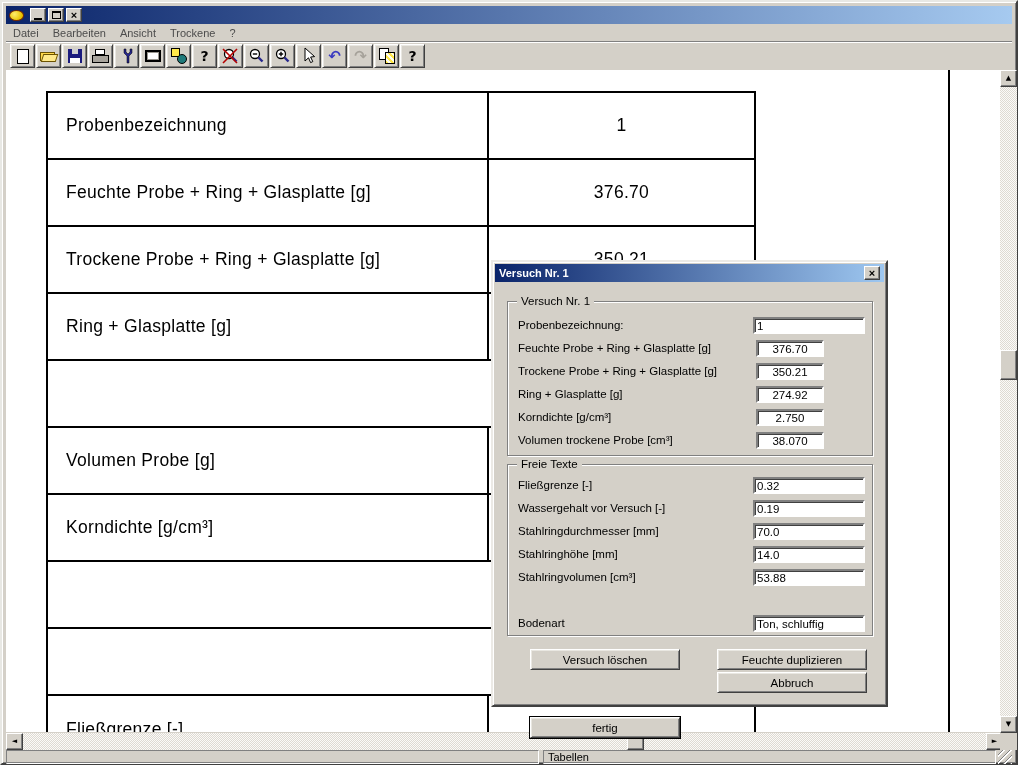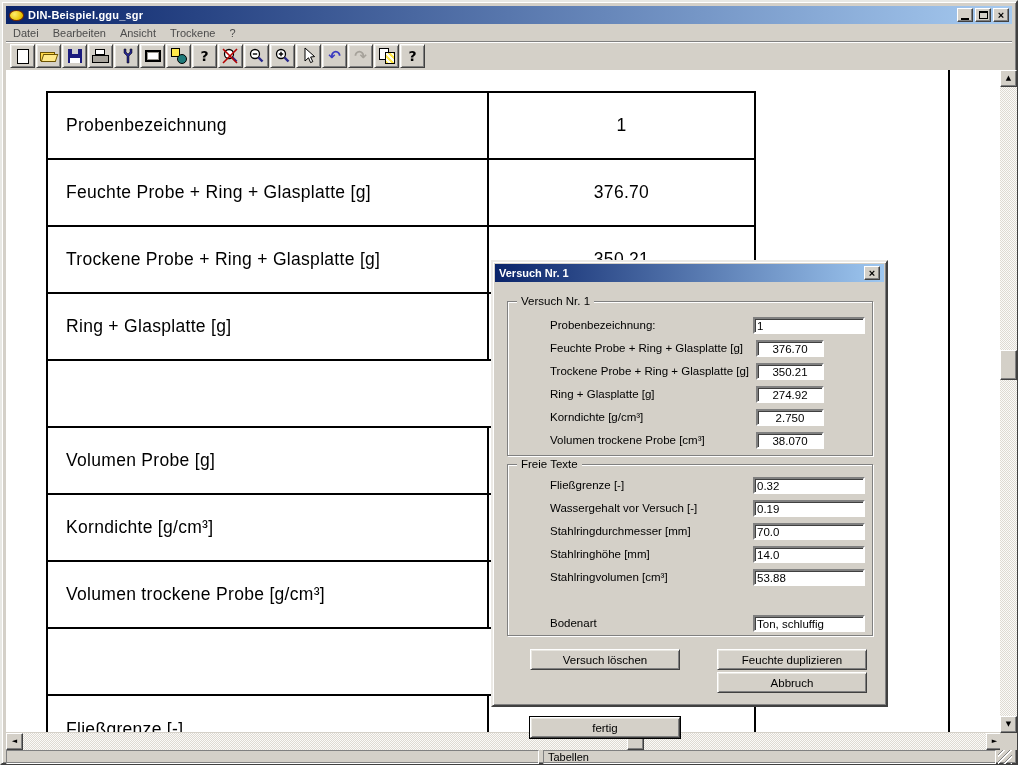--- a/index.html
+++ b/index.html
@@ -122,42 +122,41 @@
     box-shadow: inset -1px -1px 0 #808080;
     display:flex; align-items:center; justify-content:center;
     font-size:11px; font-weight:bold; color:#000; line-height:1; }
   .groupbox { position:absolute; border:1px solid #808080;
     box-shadow:1px 1px 0 #fff, inset 1px 1px 0 #fff; }
   .gb1 { left:14px; top:39px; width:366px; height:155px; }
   .gb2 { left:14px; top:202px; width:366px; height:172px; }
   .gb-label { position:absolute; top:-7px; left:9px; background:#d4d0c8; padding:0 4px;
     font-size:11.5px; color:#000; }
   .fld { position:absolute; left:0; width:100%; height:17px; }
-  .fld-label { position:absolute; left:10px; top:2px; font-size:11.5px; color:#000; white-space:nowrap;margin-left:32px; }
+  .fld-label { position:absolute; left:10px; top:2px; font-size:11.5px; color:#000; white-space:nowrap; }
   .fld input { position:absolute; top:0; height:17px; background:#fff;
     border:2px solid; border-color:#808080 #fff #fff #808080;
     box-shadow: inset 1px 1px 0 #404040;
     font-family:"Liberation Sans", sans-serif; font-size:11.5px; color:#000; padding:0 2px; }
   .in-num { left:248px; width:68px; text-align:center; }
   .in-wide { left:245px; width:112px; text-align:left; }
   .dlg-btn { position:absolute; width:150px; height:21px; background:#d4d0c8;
     border:1px solid; border-color:#fff #404040 #404040 #fff;
     box-shadow: inset 1px 1px 0 #e9e7e1, inset -1px -1px 0 #808080;
     font-family:"Liberation Sans", sans-serif; font-size:11.5px; color:#000;
     display:flex; align-items:center; justify-content:center; }
   .db-default { outline:1px solid #000;margin-top:45px; }
 </style>
 </head>
 <body>
 
 <div class="window">
 
   <div class="titlebar">
     <div class="app-icon"></div>
-    <div class="title-text">DIN-Beispiel.ggu_sgr</div>
     <div class="tb-ctl">
         <div class="min-shape"></div>
       </div>
     <div class="tb-ctl">
         <div class="max-shape"></div>
       </div>
     <div class="tb-ctl">
         <span>×</span>
       </div>
   </div>
@@ -277,21 +276,20 @@
       </div>
       <div class="doc-row">
         <div class="doc-cell-l">Volumen Probe [g]</div>
         <div class="doc-cell-r"></div>
       </div>
       <div class="doc-row">
         <div class="doc-cell-l">Korndichte [g/cm³]</div>
         <div class="doc-cell-r"></div>
       </div>
       <div class="doc-row">
-        <div class="doc-cell-l">Volumen trockene Probe [g/cm³]</div>
         <div class="doc-cell-r"></div>
       </div>
       <div class="doc-row">
         <div class="doc-cell-r"></div>
       </div>
       <div class="doc-row">
         <div class="doc-cell-l">Fließgrenze [-]</div>
         <div class="doc-cell-r">0.32</div>
       </div>
     </div>

